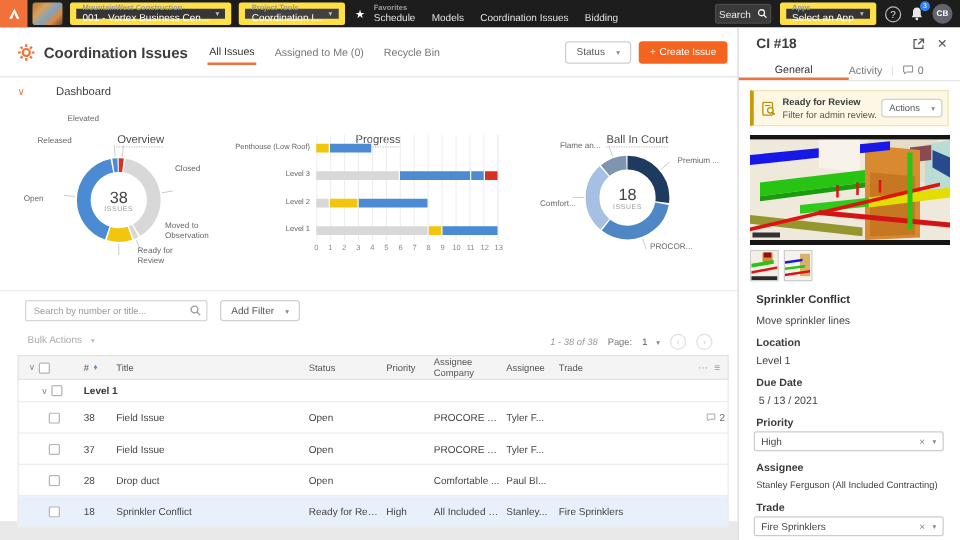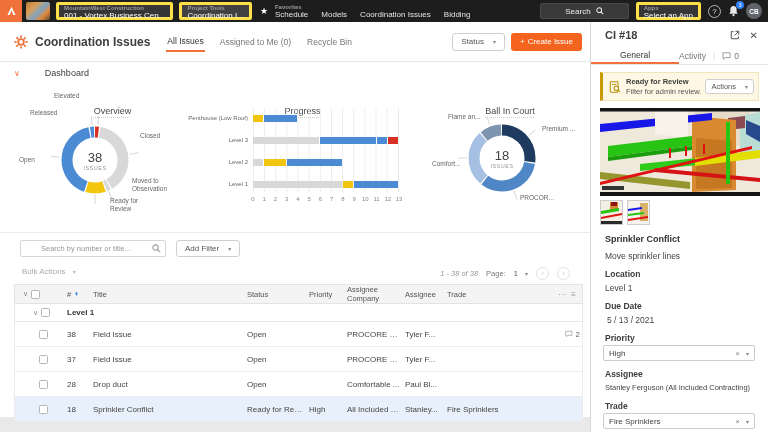--- a/index.html
+++ b/index.html
@@ -6,34 +6,34 @@
   html,body { width:768px; height:432px; overflow:hidden; background:#e9e9e9;
     font-family:"Liberation Sans", sans-serif; -webkit-font-smoothing:antialiased; }
   #app { position:relative; width:768px; height:432px; }
 
   
   #topbar { position:absolute; top:0; left:0; width:768px; height:22px; background:#1d1d1d;
     display:flex; align-items:center; color:#ddd; }
   #logo { width:22px; height:22px; background:#f0713a; display:flex; align-items:center; justify-content:center; flex:0 0 22px;}
   #photo-thumb { width:24px; height:18px; margin-left:4px; border-radius:2px; flex:0 0 24px;
     background:linear-gradient(135deg,#b8762f 0%,#d9a05a 30%,#7fa3c0 55%,#e08a3c 75%,#5b4a38 100%); }
-  .tb-select { margin-left:6px; height:18px; background:#363636; border:3px solid #fde047; border-radius:2px;
-    display:flex; align-items:center; padding:0 5px; cursor:pointer;flex-direction:column; }
+  .tb-select { margin-left:6px; height:18px; background:#363636; border:5px solid #fde047; border-radius:2px;
+    display:flex; align-items:center; padding:0 5px; cursor:pointer; }
   .tb-select.lighter { background:#414141; }
   .tb-select .two-line { display:flex; flex-direction:column; line-height:1; }
   .tb-label { font-size:6px; font-weight:bold; color:#9a9a9a; }
   .tb-value { font-size:8px; color:#fff; margin-top:1px; white-space:nowrap; }
   .caret { font-size:6px; color:#bbb; margin-left:5px; }
   #fav-star { color:#fff; font-size:9px; margin-left:8px; }
   #fav-block { margin-left:7px; display:flex; flex-direction:column; line-height:1; }
   #fav-items { display:flex; gap:13px; margin-top:1px; }
   .nav-item { font-size:8px; color:#e2e2e2; white-space:nowrap; cursor:pointer; }
   #topbar-right { margin-left:auto; display:flex; align-items:center; gap:7px; padding-right:6px; }
   #search-btn { height:16px; background:#3a3a3a; border:1px solid #4a4a4a; border-radius:2px;
-    display:flex; align-items:center; gap:5px; padding:0 24px; font-size:8px; color:#eee; cursor:pointer;}
+    display:flex; align-items:center; gap:5px; padding:0 2px; font-size:8px; color:#eee; cursor:pointer;}
   #help-icon { width:13px; height:13px; border-radius:50%; border:1px solid #b5b5b5; color:#ddd;
     font-size:8px; display:flex; align-items:center; justify-content:center; cursor:pointer;}
   #bell-wrap { position:relative; cursor:pointer; }
   #bell-badge { position:absolute; top:-4px; right:-5px; min-width:8px; height:8px; border-radius:4px;
     background:#2f7ff5; color:#fff; font-size:5.5px; display:flex; align-items:center; justify-content:center; padding:0 1px;}
   #avatar { width:16px; height:16px; border-radius:50%; background:#61656b; color:#fff; font-size:6.5px;
     font-weight:bold; display:flex; align-items:center; justify-content:center; cursor:pointer;}
 
   
   #main { position:absolute; top:22px; left:0; width:590px; height:395px; background:#fff; }
@@ -72,21 +72,21 @@
     background-image:linear-gradient(to right,#ececec 1px,transparent 1px);
     background-size:calc(100%/13) 100%; border-right:1px solid #ececec;}
   .prog-row { position:absolute; left:0; height:7px; width:100%; }
   .prog-seg { position:absolute; top:0; height:7px; }
   .prog-cat { position:absolute; right:157px; width:70px; text-align:right; font-size:6px; color:#666; }
   .prog-tick { position:absolute; top:112px; font-size:6px; color:#888; width:10px; text-align:center;}
 
   
   #filter-row { position:absolute; top:210px; left:0; right:0; border-top:1px solid #ececec; height:32px;}
   #search-input { position:absolute; left:20px; top:7px; width:146px; height:17px; border:1px solid #d6d6d6;
-    border-radius:2px; font-size:7.5px; color:#555; padding:0 16px 0 20px; outline:none;
+    border-radius:2px; font-size:7.5px; color:#555; padding:0 16px 0 6px; outline:none;
     font-family:"Liberation Sans",sans-serif;}
   #search-input::placeholder { color:#999; }
   #search-input-icon { position:absolute; left:152px; top:11px; color:#999; }
   #add-filter-btn { position:absolute; left:176px; top:7px; height:17px; }
 
   #bulk-row { position:absolute; top:242px; left:0; right:0; height:18px; }
   #bulk-actions { position:absolute; left:22px; top:3px; font-size:8px; color:#aaa; cursor:default;}
   #pagination { position:absolute; right:20px; top:3px; display:flex; align-items:center; gap:8px; }
   #page-range { font-size:7.5px; font-style:italic; color:#999; }
   #page-label { font-size:7.5px; color:#777; }

